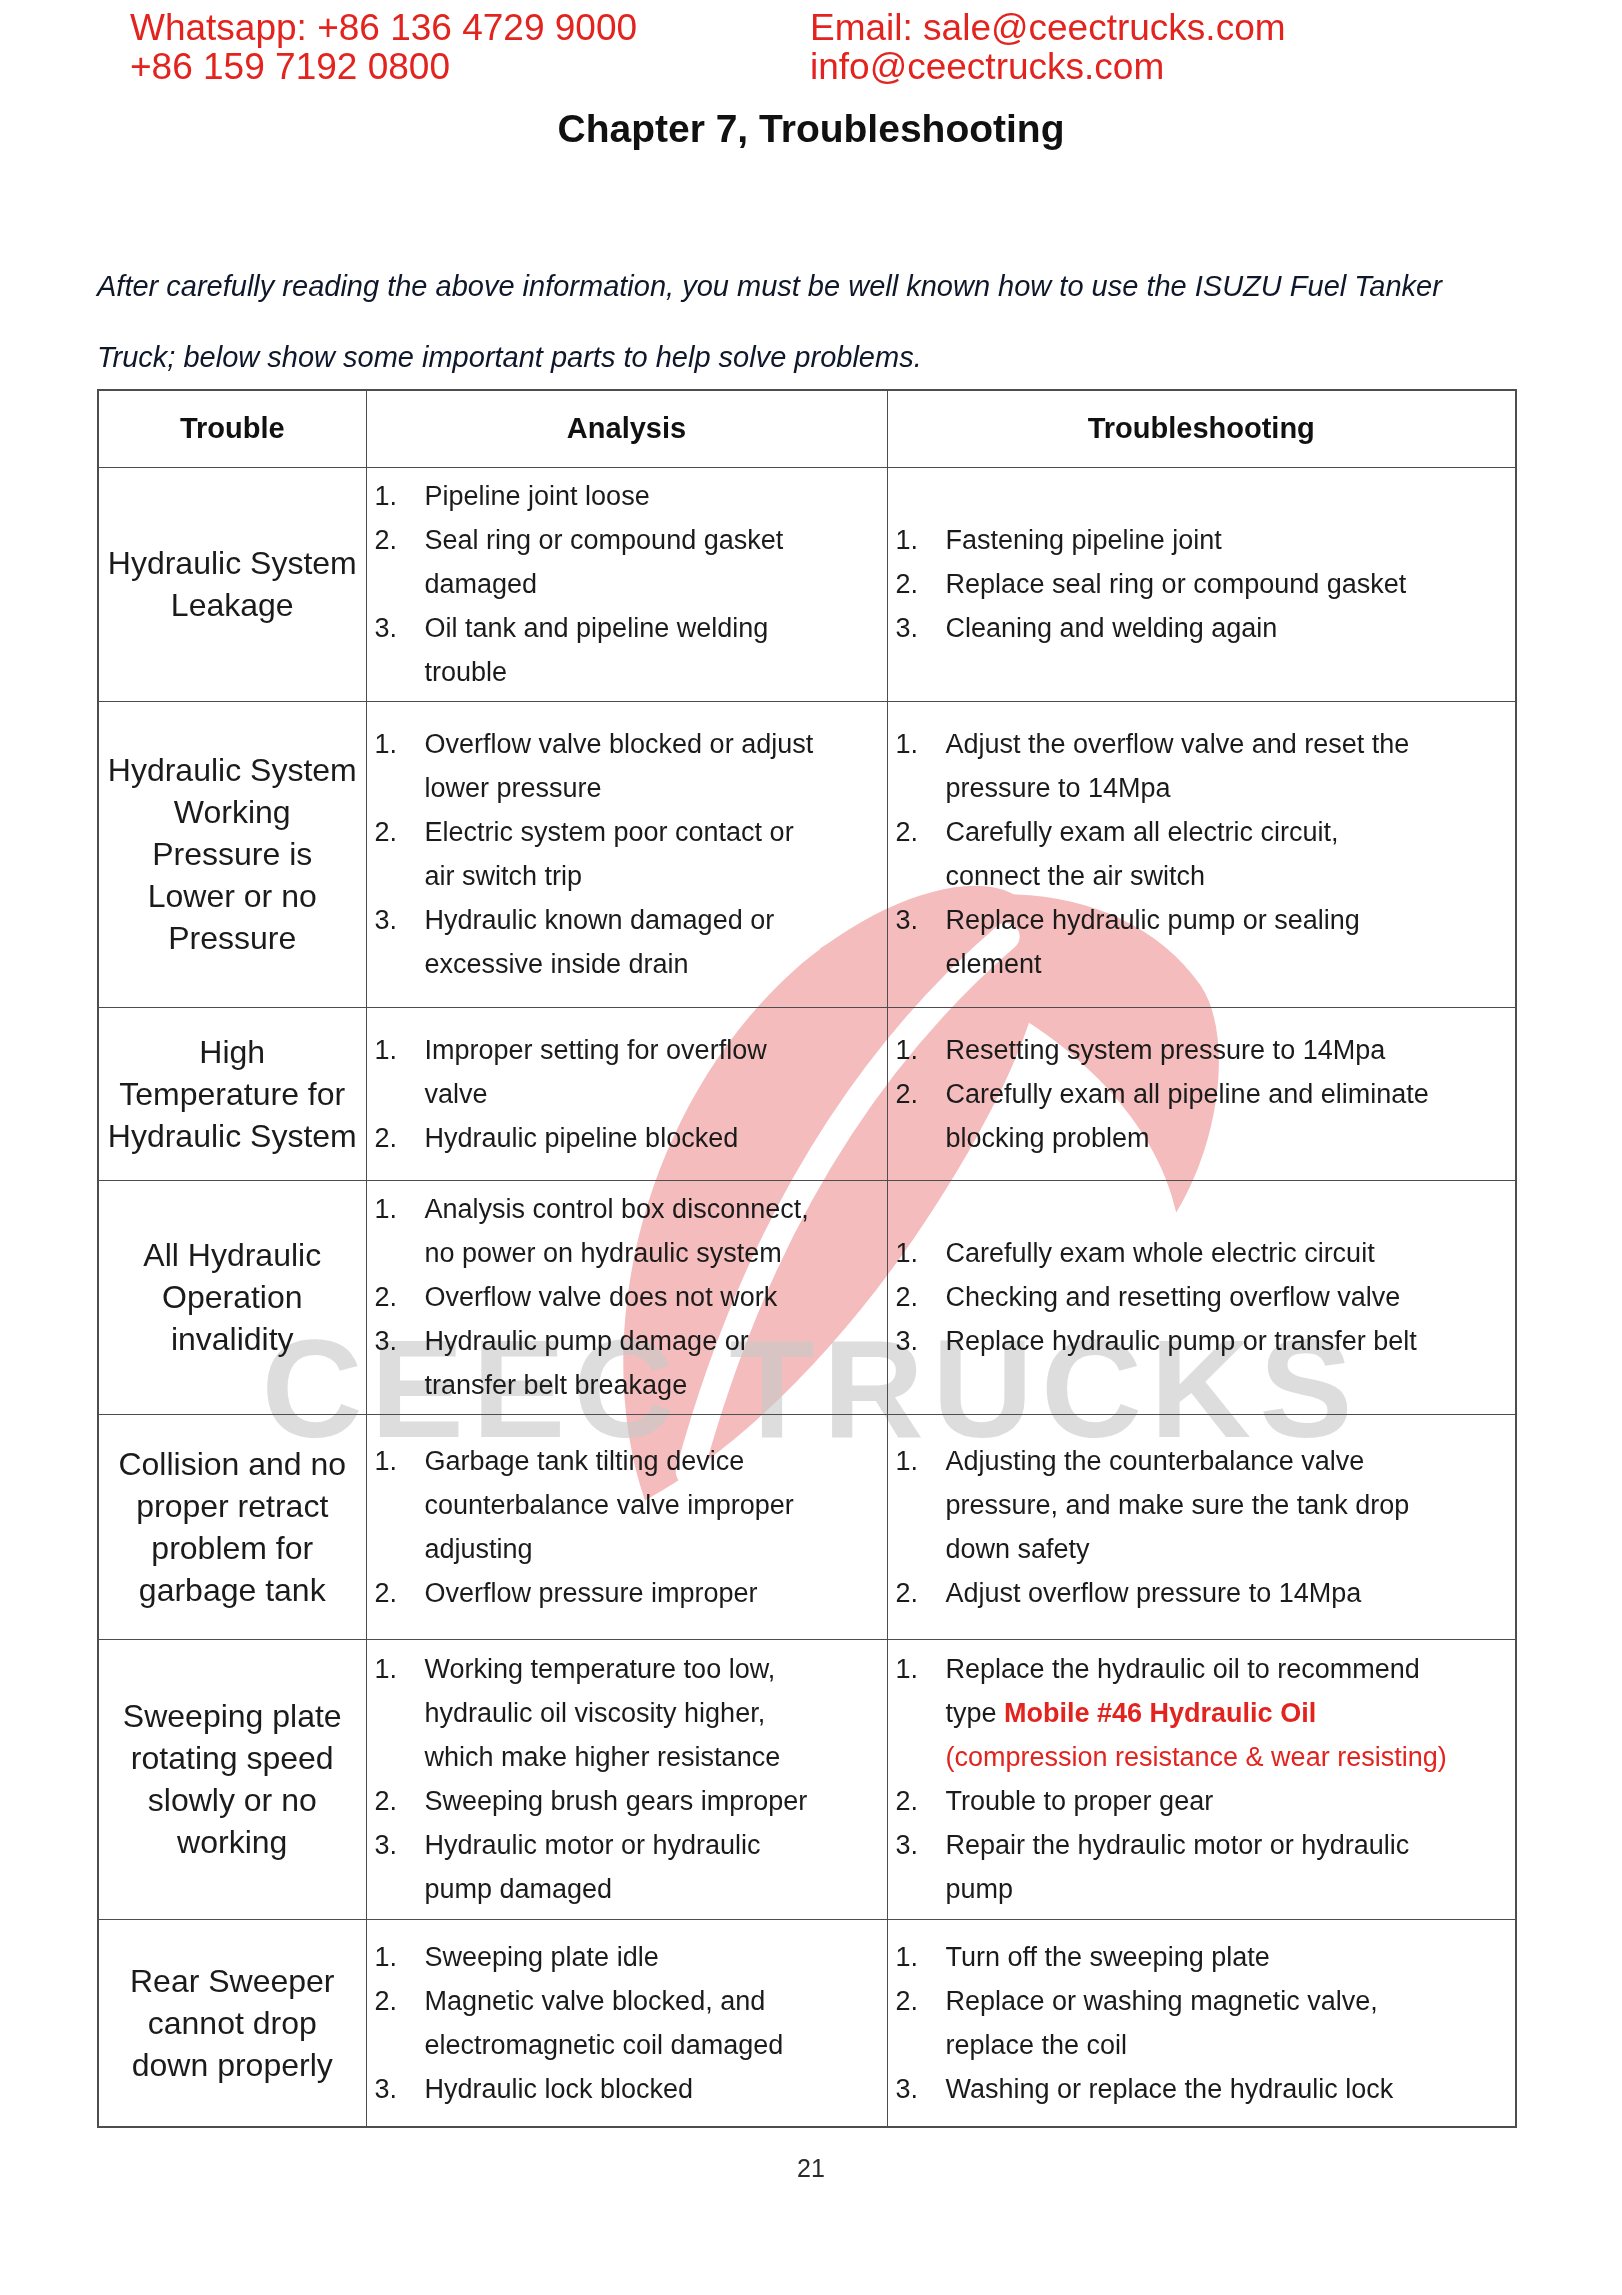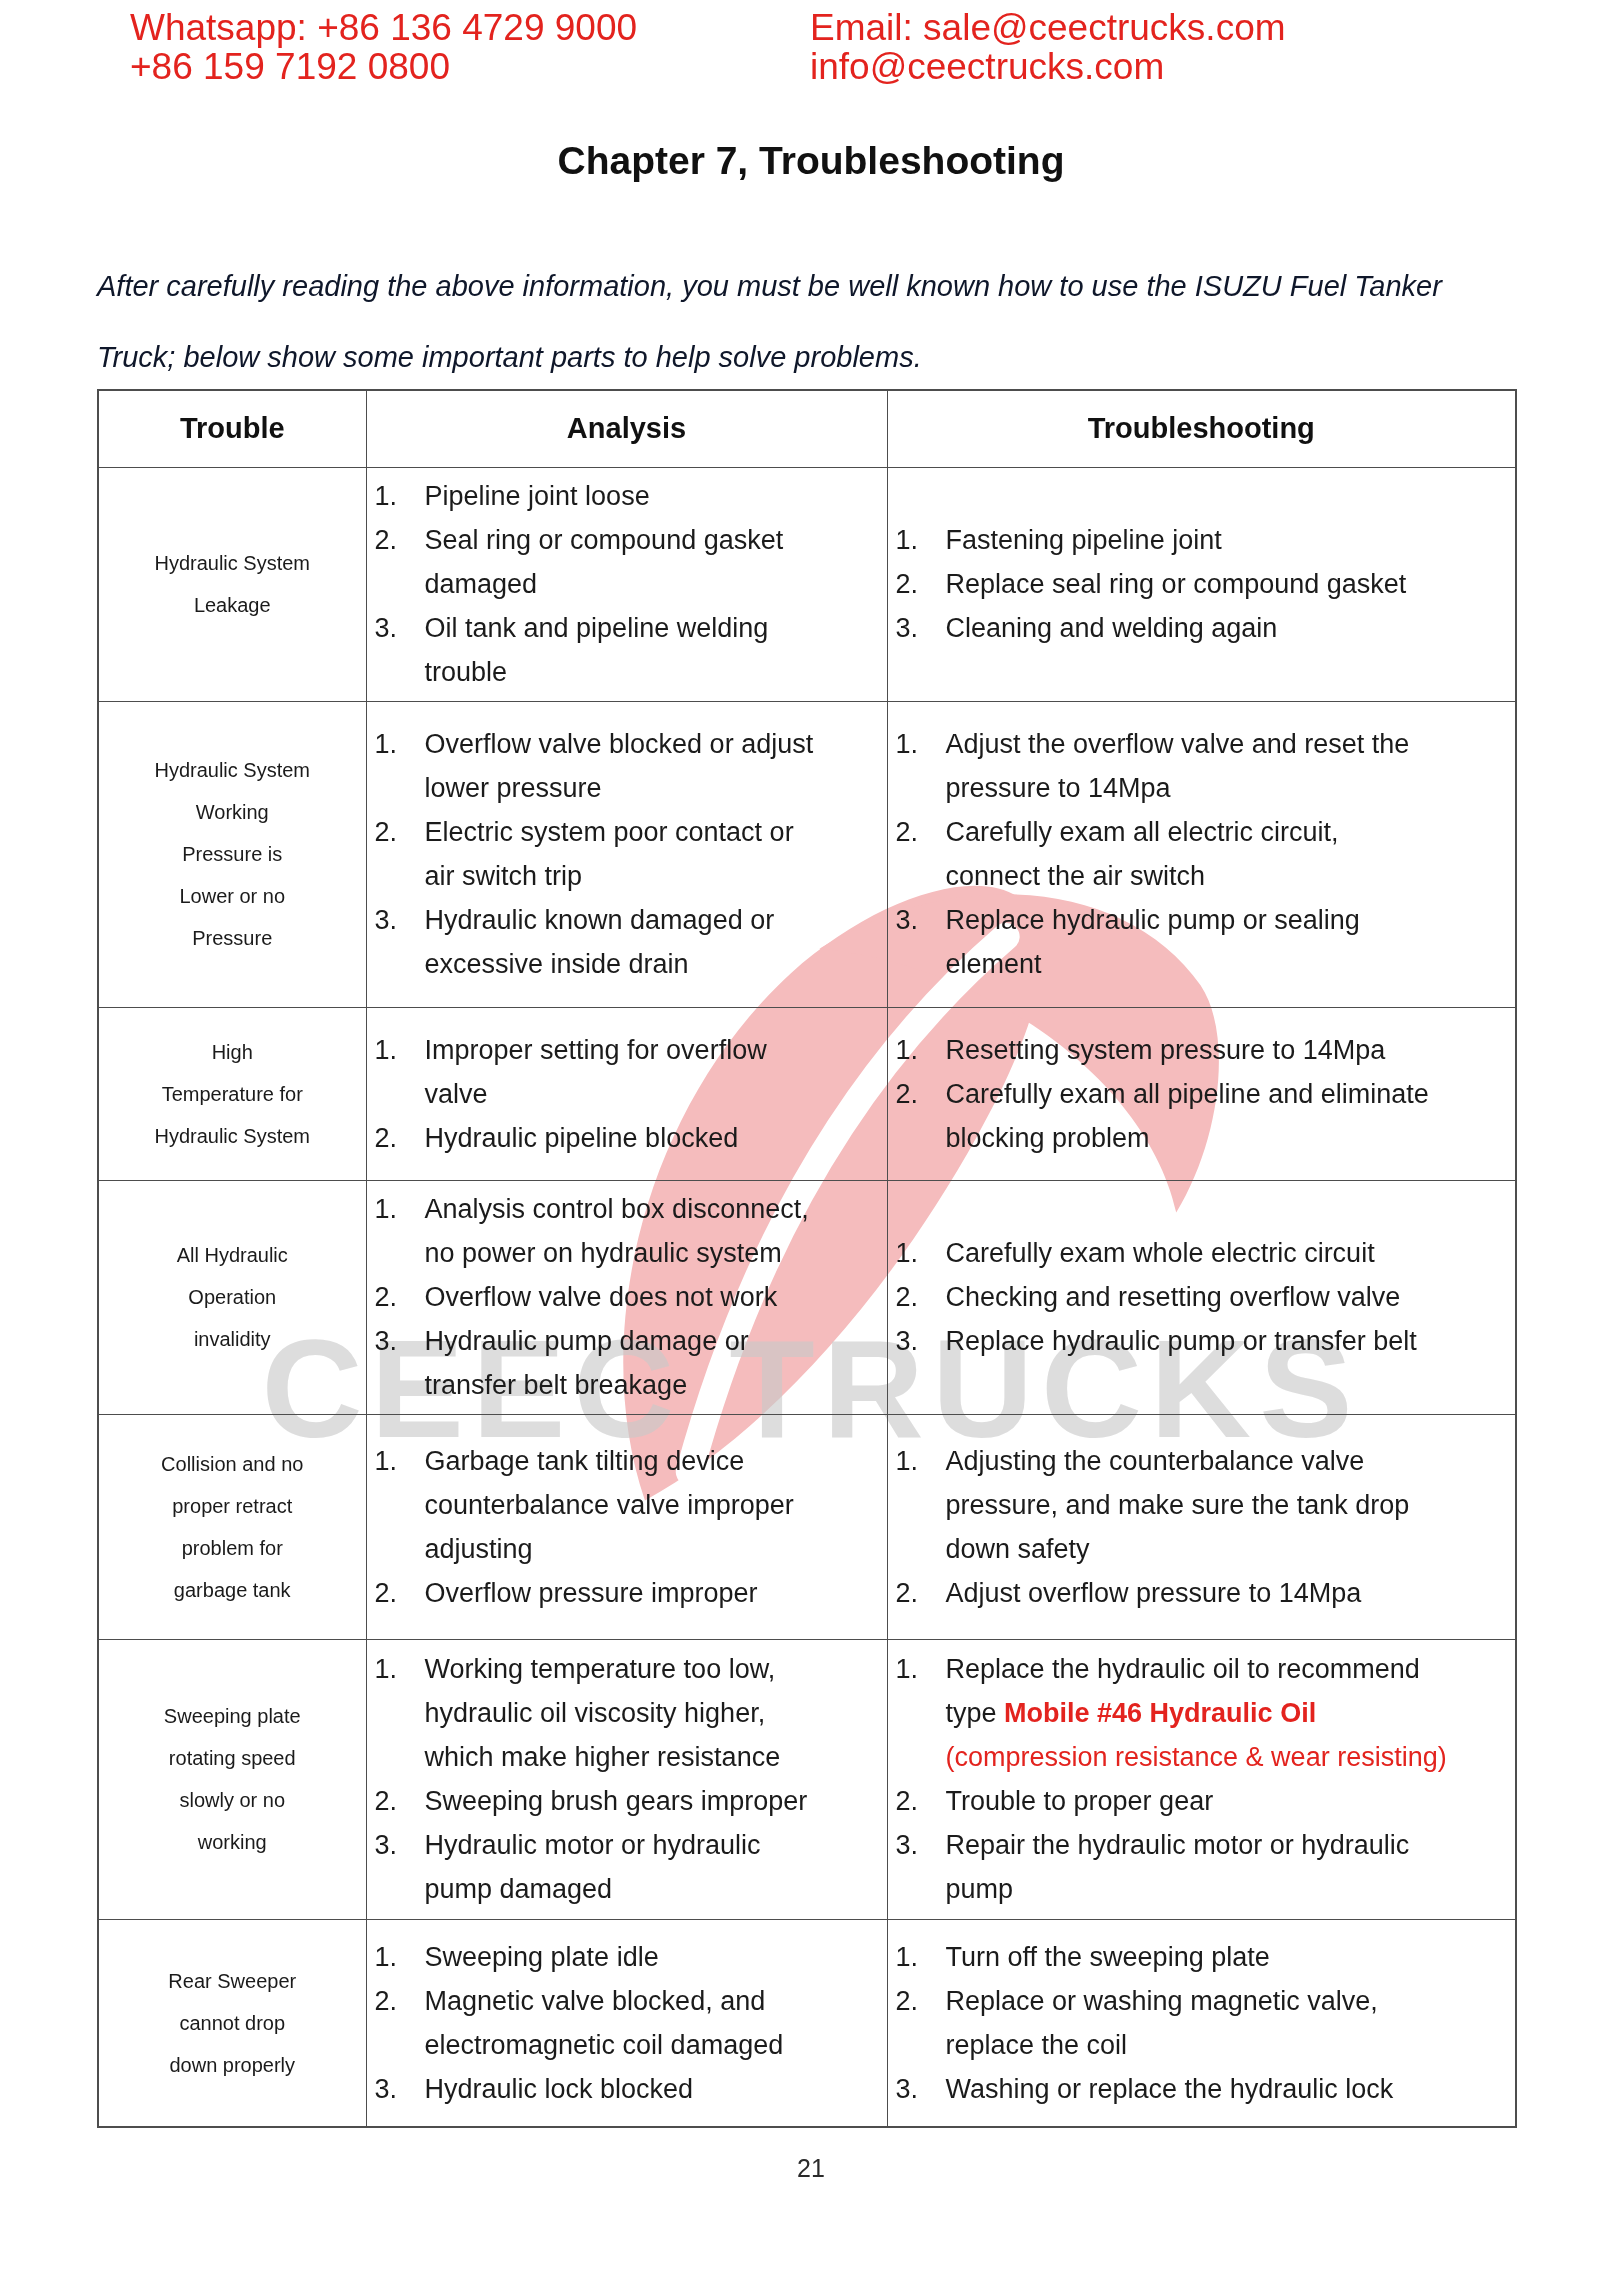--- a/index.html
+++ b/index.html
@@ -9,39 +9,39 @@
     overflow:hidden;
   }
   .layer-watermark{position:absolute;inset:0;z-index:0;}
   .layer-content{position:absolute;inset:0;z-index:1;}
 
   
   .contact{position:absolute;top:8px;color:#e3231e;font-size:37px;line-height:39px;white-space:pre-line;text-align:left;}
   .contact.left{left:130px;width:586px;}
   .contact.right{left:810px;width:579px;}
 
-  .doc-title{position:absolute;top:139px;left:0;width:1622px;text-align:center;
+  .doc-title{position:absolute;top:107px;left:0;width:1622px;text-align:center;
     font-size:39px;font-weight:bold;color:#111;}
 
   .intro{position:absolute;top:251px;left:97px;width:1452px;
     font-size:29px;font-style:italic;line-height:71px;white-space:pre-line;color:#0f172a;}
 
   
   table.ttable{
     position:absolute;left:97px;top:389px;width:1418px;
     border-collapse:collapse;table-layout:fixed;background:transparent;
   }
   table.ttable col.c1{width:268px;}
   table.ttable col.c2{width:521px;}
   table.ttable col.c3{width:629px;}
   .ttable th,.ttable td{border:1.6px solid #4d4d4d;vertical-align:middle;padding:0;background:transparent;}
   .ttable{border:2.4px solid #4d4d4d;}
   .ttable th{font-size:29px;font-weight:bold;text-align:center;color:#111;}
   td.trouble{
-    text-align:center;white-space:pre-line;font-size:20px;line-height:42px;color:#1b1b1b;
+    text-align:center;white-space:pre-line;font-size:32px;line-height:42px;color:#1b1b1b;
   }
   td.listcell{padding:6.5px 6.5px 6.5px 8px;}
   .item{display:flex;align-items:flex-start;}
   .item .num{flex:0 0 50px;font-size:27px;line-height:44px;color:#1b1b1b;}
   .item .txt{flex:1;font-size:27px;line-height:44px;white-space:pre-line;color:#1b1b1b;}
   .red{color:#e3231e;}
   .bold{font-weight:bold;}
 
   .page-number{position:absolute;top:2154px;left:0;width:1622px;text-align:center;
     font-size:25px;color:#2a2a2a;}

